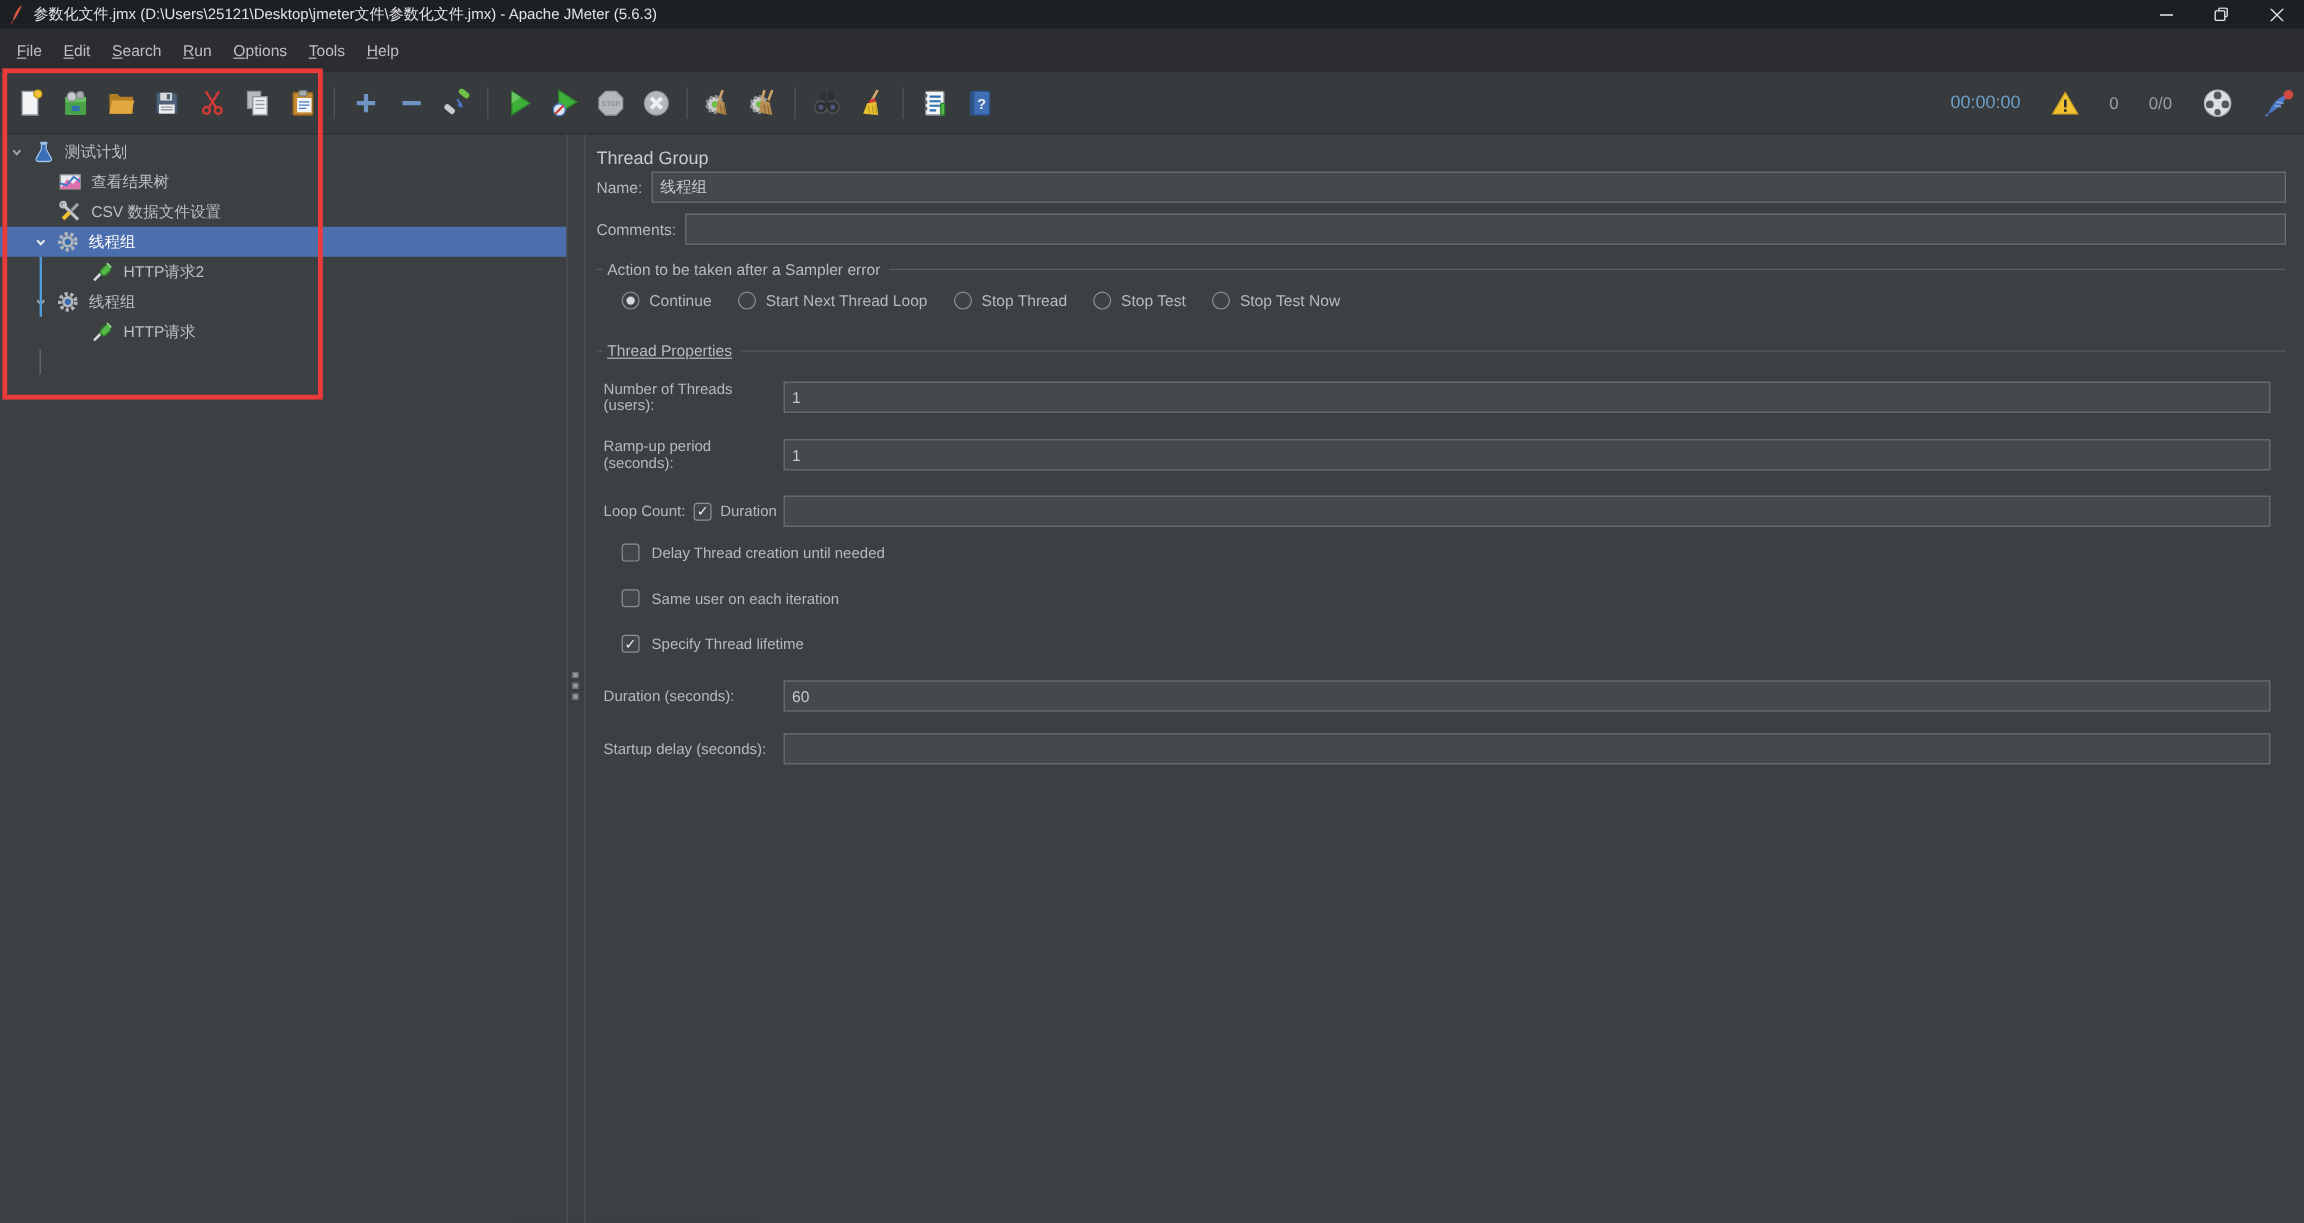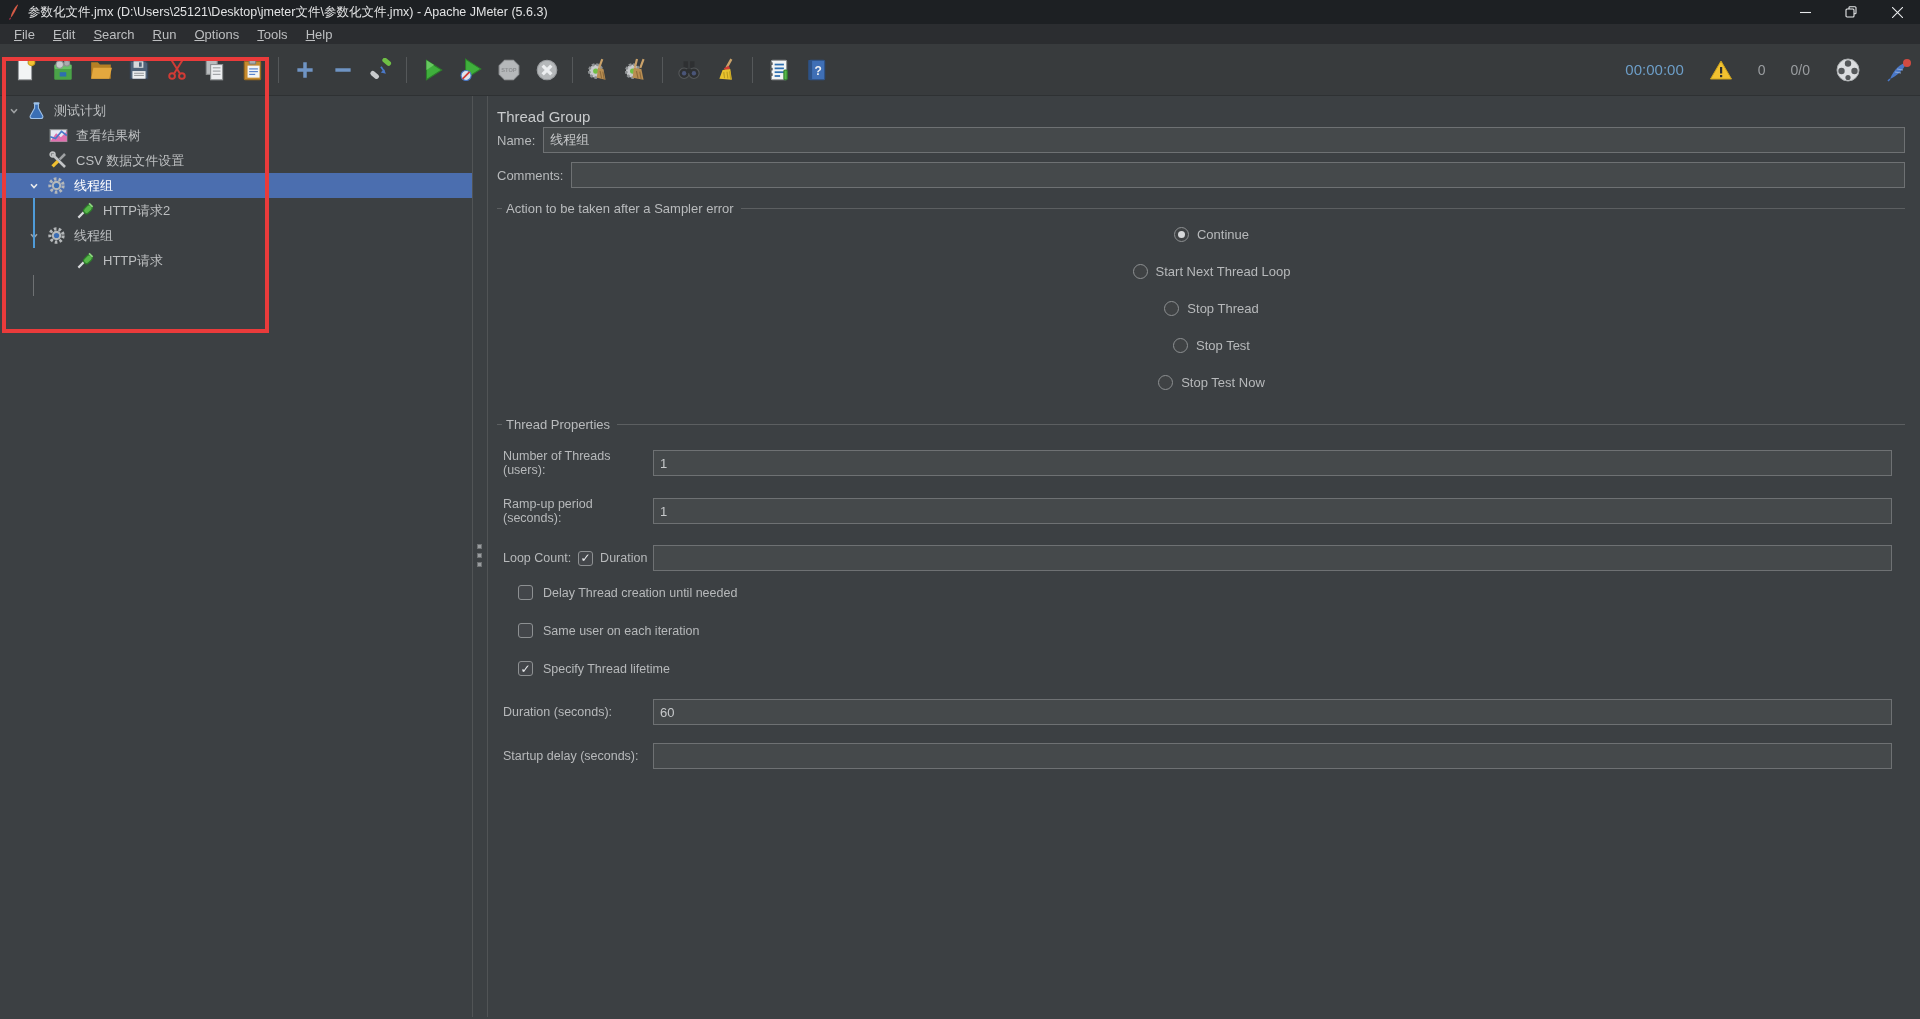--- a/index.html
+++ b/index.html
@@ -13,21 +13,21 @@
   .titlebar {
     height:24px; background:#1d2023; display:flex; align-items:center;
     color:#e2e3e4; font-size:12.5px;
   }
   .titlebar .app-icon { margin:0 9px 0 8px; display:flex; }
   .win-controls { margin-left:auto; display:flex; height:24px; }
   .win-btn { width:46px; height:24px; display:flex; align-items:center; justify-content:center; color:#e8eaec; }
 
   
   .menubar {
-    height:20px; background:#2b2d30; display:flex; align-items:center;
+    height:36px; background:#2b2d30; display:flex; align-items:center;
     padding-left:5px; font-size:13px; color:#bdbfc1;
   }
   .menu-item { display:inline-block; padding:2px 9px; }
   .menu-item::first-letter { text-decoration:underline; }
 
   
   .toolbar {
     height:52px; background:#383b3d; border-bottom:1px solid #2e3133;
     display:flex; align-items:center; padding:0 8px; gap:5px;
   }
@@ -67,23 +67,23 @@
   .text-input {
     background:#45494b; border:1px solid #6e7173; color:#c6c8ca;
     font-size:13px; padding:0 6px; height:26px; flex:1; font-family:inherit; outline:none;
   }
 
   .group-head { display:flex; align-items:center; font-size:13px; color:#b9bbbd;justify-content:center; }
   .group-head .stub { width:5px; height:1px; background:#5c5f61; }
   .group-head .gtitle { padding:0 7px 0 4px; }
   .group-head .gline { flex:1; height:1px; background:#5c5f61; }
   .ghead-action { margin-top:13px; }
-  .ghead-props { margin-top:27px; }
-
-  .radio-row { display:flex; align-items:center; gap:22px; margin:11px 0 0 21px; font-size:13px; color:#b7b9bb;flex-direction:column; }
+  .ghead-props { margin-top:27px;text-decoration:underline; }
+
+  .radio-row { display:flex; align-items:center; gap:22px; margin:11px 0 0 21px; font-size:13px; color:#b7b9bb; }
   .radio-opt { display:flex; align-items:center; gap:8px; }
   .radio { width:15px; height:15px; border:1px solid #8d9092; border-radius:50%; background:#3f4244;
            display:inline-flex; align-items:center; justify-content:center; flex-shrink:0; }
   .radio.checked::after { content:''; width:7px; height:7px; border-radius:50%; background:#d6d8da; }
 
   .tp-row { display:flex; align-items:center; margin:0 13px 20px 6px; font-size:12.5px; color:#b7b9bb; }
   .tp-row.first { margin-top:17px; }
   .tp-label { width:150px; flex-shrink:0; }
   .loop-cluster { width:150px; flex-shrink:0; display:flex; align-items:center; gap:7px; }
 

